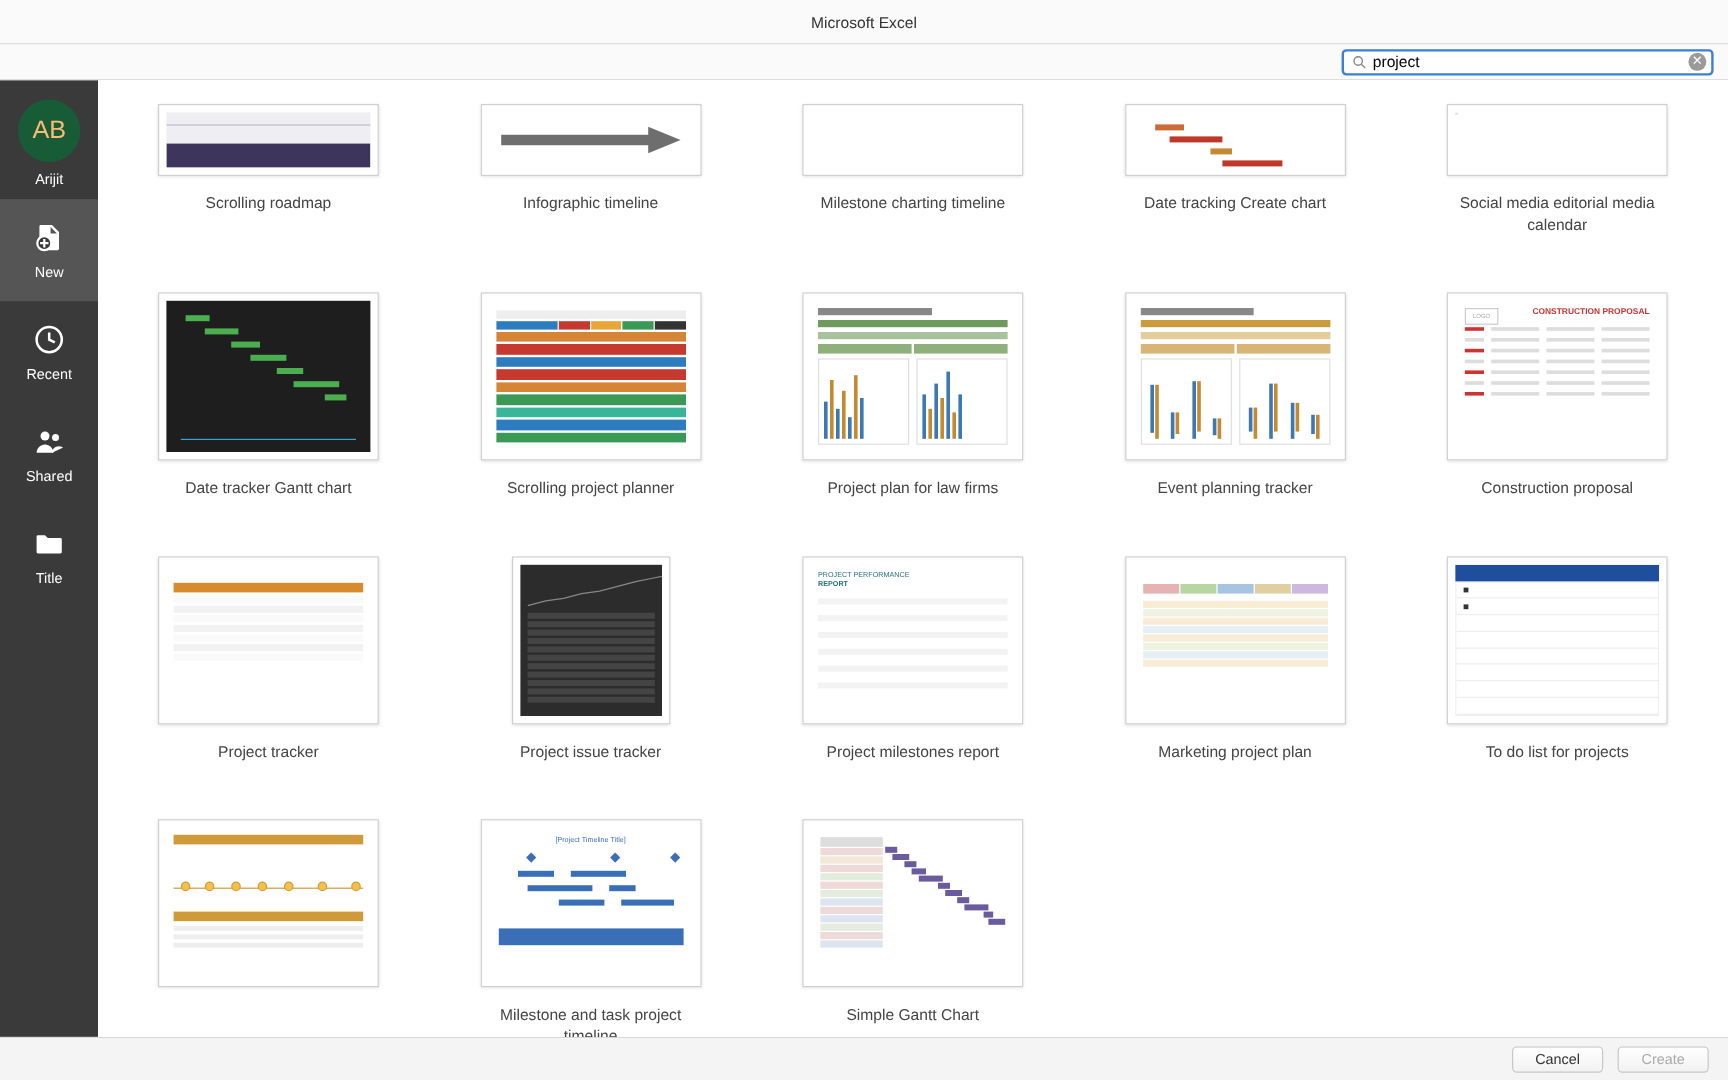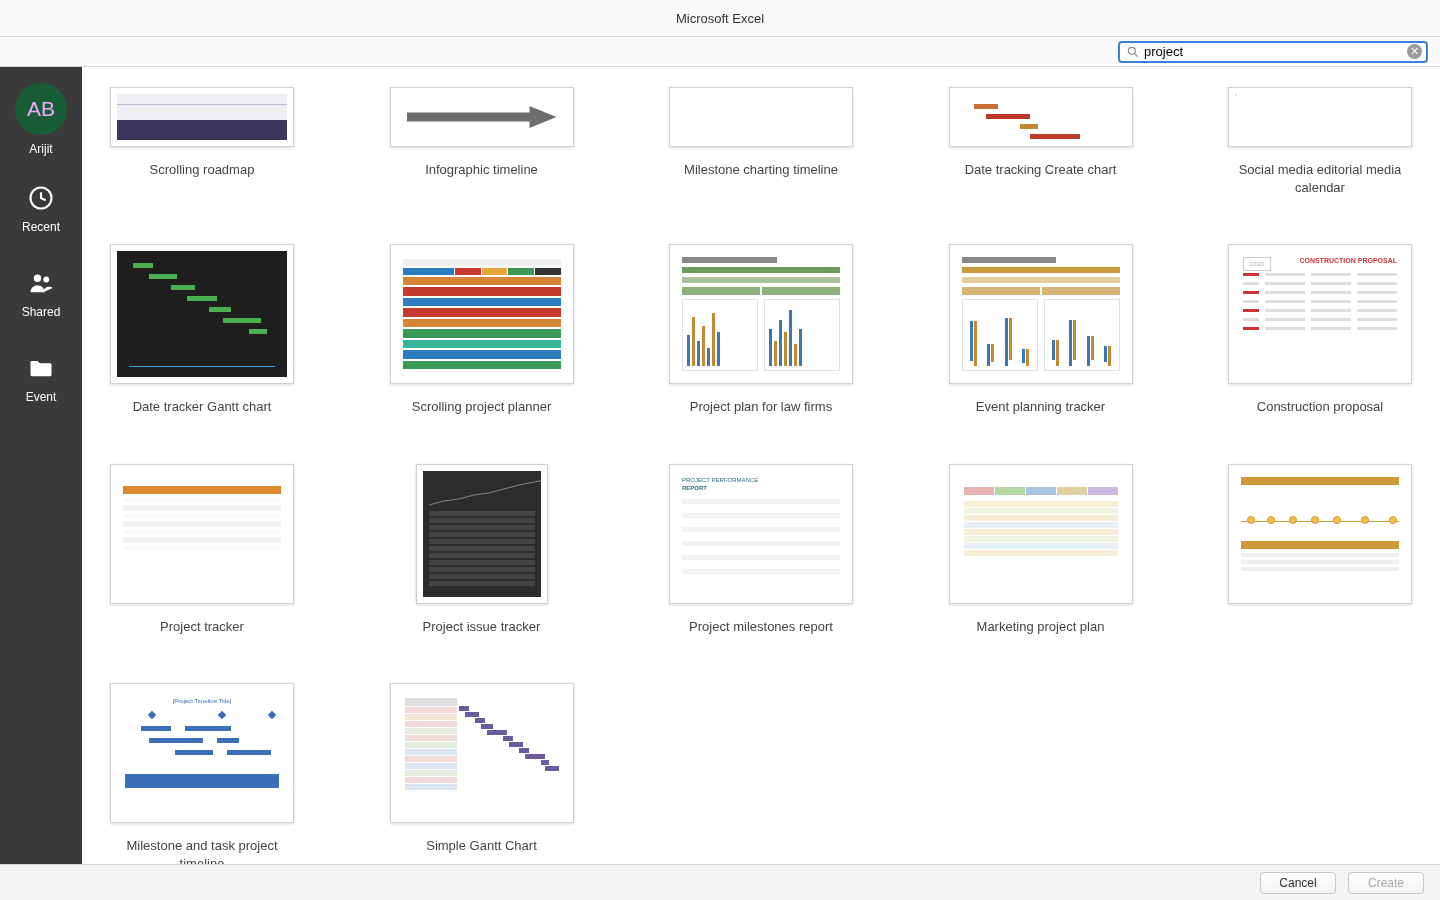--- a/index.html
+++ b/index.html
@@ -36,36 +36,36 @@
 
 
 .main { display:flex; height: calc(900px - 37px - 30px - 36px); }
 .sidebar {
   width: 82px; background: #3a3a3a; display:flex; flex-direction:column;
   color:#fff; font-size:11px;
 }
 .avatar-box { padding:16px 0 10px; display:flex; flex-direction:column; align-items:center; cursor:pointer; }
 .avatar {
   width:52px; height:52px; border-radius:50%;
-  background:#185c37; color:#f0abfc; display:flex; align-items:center;
+  background:#185c37; color:#fdba74; display:flex; align-items:center;
   justify-content:center; font-size:21px; font-weight:400; margin-bottom:7px;
 }
 .avatar-box .name { font-size:12px; }
 .side-item {
   height:85px; display:flex; flex-direction:column;
   align-items:center; justify-content:center; gap:8px; cursor:pointer;
 }
 .side-item.sel { background:#555; }
 .side-item .ico { width:28px; height:28px; display:flex; align-items:center; justify-content:center; }
 .side-item svg { width:28px; height:28px; fill:#fff; }
 .side-item .lbl { font-size:12px; }
 
 
 .gallery {
-  flex:1; background:#fff; overflow-y:scroll; padding: 0 28px 40px;
+  flex:1; background:#fff; overflow-y:scroll; padding: 0 50px 40px;
 }
 .gal-inner {
   display:grid; grid-template-columns: repeat(5, 184px);
   justify-content:space-between; row-gap: 48px; column-gap: 60px;
   padding-top: 20px;
 }
 .template { display:flex; flex-direction:column; align-items:center; cursor:pointer; }
 .thumb {
   width:184px; height:140px; background:#fff;
   border:1px solid #d0d0d0; box-shadow:0 1px 3px rgba(0,0,0,0.15);
@@ -250,20 +250,31 @@
 <div class="main">
 
   <div class="sidebar">
     <div class="avatar-box">
       <div class="avatar">
         <span>AB</span>
       </div>
       <span class="name">Arijit</span>
     </div>
 
+    <div class="side-item sel">
+      <span class="ico">
+        <svg viewBox="0 0 24 24">
+            <path d="M14 3H6a1 1 0 0 0-1 1v16a1 1 0 0 0 1 1h12a1 1 0 0 0 1-1V8l-5-5zM13 4.5 17.5 9H13V4.5z" fill="#fff"></path>
+            <circle cx="8.5" cy="16" r="5.3" fill="#3a3a3a"></circle>
+            <circle cx="8.5" cy="16" r="5" fill="none" stroke="#fff" stroke-width="1.6"></circle>
+            <path d="M8.5 13v6M5.5 16h6" stroke="#fff" stroke-width="1.6"></path>
+          </svg>
+      </span>
+      <span class="lbl">New</span>
+    </div>
 
     <div class="side-item">
       <span class="ico">
         <svg viewBox="0 0 24 24">
             <circle cx="12" cy="12" r="9" fill="none" stroke="#fff" stroke-width="1.8"></circle>
             <path d="M12 7v5l4 2" fill="none" stroke="#fff" stroke-width="1.8"></path>
           </svg>
       </span>
       <span class="lbl">Recent</span>
     </div>
@@ -279,21 +290,21 @@
       </span>
       <span class="lbl">Shared</span>
     </div>
 
     <div class="side-item">
       <span class="ico">
         <svg viewBox="0 0 24 24">
             <path d="M3 7a1 1 0 0 1 1-1h5l2 2h9a1 1 0 0 1 1 1v9a1 1 0 0 1-1 1H4a1 1 0 0 1-1-1V7z" fill="#fff"></path>
           </svg>
       </span>
-      <span class="lbl">Event</span>
+      <span class="lbl">Title</span>
     </div>
   </div>
 
   <div class="gallery">
     <div class="gal-inner">
 
       <div class="template">
         <div class="thumb" style="height:60px;">
           <div class="th-inner th-scroll">
               <div class="rows"></div>
@@ -623,20 +634,42 @@
               <div class="r" style="background:#f7ecd5"></div>
                 <div class="r" style="background:#eef3e2"></div>
               <div class="r" style="background:#e6eef6"></div>
                 <div class="r" style="background:#f7ecd5"></div>
             </div>
           </div>
         </div>
         <div class="tpl-label">Marketing project plan</div>
       </div>
 
+      <div class="template">
+        <div class="thumb">
+          <div class="th-inner th-todo2">
+            <div class="top"></div>
+            <div class="body">
+              <div class="r">
+                  <span></span>
+                </div>
+                <div class="r">
+                  <span></span>
+                </div>
+                <div class="r"></div>
+              <div class="r"></div>
+                <div class="r"></div>
+                <div class="r"></div>
+                <div class="r"></div>
+                <div class="r"></div>
+            </div>
+          </div>
+        </div>
+        <div class="tpl-label">To do list for projects</div>
+      </div>
 
       <div class="template">
         <div class="thumb">
           <div class="th-inner th-ty">
             <div class="top"></div>
             <div class="tl">
               <div class="line"></div>
               <div class="d" style="left:6px"></div>
                 <div class="d" style="left:26px"></div>
               <div class="d" style="left:48px"></div>

